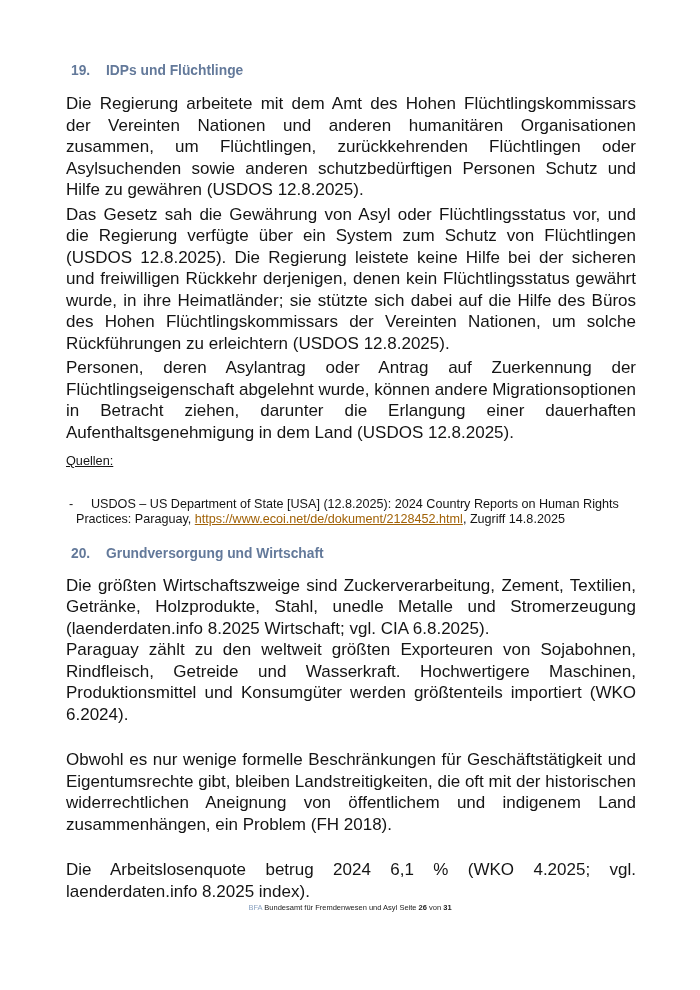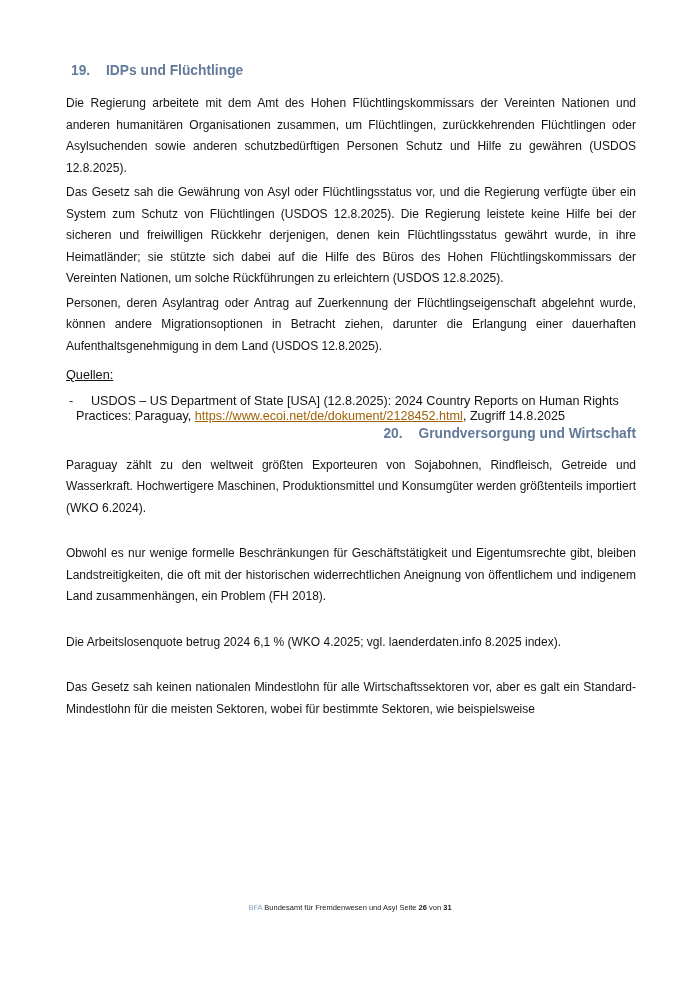--- a/index.html
+++ b/index.html
@@ -20,30 +20,30 @@
   }
   .heading {
     font-size: 13.8px;
     font-weight: bold;
     color: #63799a;
     margin: 0 0 13px 0;
     padding-left: 5px;
     line-height: 18px;
   }
   .heading .h-num { margin-right: 12px; }
-  .heading.h20 { margin-top: 0; margin-bottom: 12px; text-align: right; }
+  .heading.h20 { margin-top: 17px; margin-bottom: 12px; }
   p.body {
     margin: 0 0 3px 0;
-    font-size: 12px;
+    font-size: 17px;
     line-height: 21.5px;
     text-align: justify;
   }
   p.body.tight { margin: 0; }
   .quellen {
-    margin: 8px 0 7px 0;
+    margin: 8px 0 24px 0;
     font-size: 12.7px;
     line-height: 21.5px;
     text-decoration: underline;
     text-align: left;
   }
   .source-item {
     font-size: 12.6px;
     line-height: 15.5px;
     padding-left: 10px;
     text-align: left;
@@ -89,27 +89,27 @@
 
   <p class="quellen">Quellen:</p>
 
   <div class="source-item"><span class="marker">-</span><span>USDOS – US Department of State [USA] (12.8.2025): 2024 Country Reports on Human Rights Practices: Paraguay, </span><a class="link" href="#">https://www.ecoi.net/de/dokument/2128452.html</a><span>, Zugriff 14.8.2025</span></div>
 
   <h2 class="heading h20">
     <span class="h-num">20.</span>
     <span class="h-title">Grundversorgung und Wirtschaft</span>
   </h2>
 
+  <p class="body tight">Die größten Wirtschaftszweige sind Zuckerverarbeitung, Zement, Textilien, Getränke, Holzprodukte, Stahl, unedle Metalle und Stromerzeugung (laenderdaten.info 8.2025 Wirtschaft; vgl. CIA 6.8.2025).</p>
   <p class="body tight">Paraguay zählt zu den weltweit größten Exporteuren von Sojabohnen, Rindfleisch, Getreide und Wasserkraft. Hochwertigere Maschinen, Produktionsmittel und Konsumgüter werden größtenteils importiert (WKO 6.2024).</p>
   <div class="blank"></div>
   <p class="body tight">Obwohl es nur wenige formelle Beschränkungen für Geschäftstätigkeit und Eigentumsrechte gibt, bleiben Landstreitigkeiten, die oft mit der historischen widerrechtlichen Aneignung von öffentlichem und indigenem Land zusammenhängen, ein Problem (FH 2018).</p>
   <div class="blank"></div>
   <p class="body tight">Die Arbeitslosenquote betrug 2024 6,1 % (WKO 4.2025; vgl. laenderdaten.info 8.2025 index).</p>
   <div class="blank"></div>
-  <p class="body tight">Das Gesetz sah keinen nationalen Mindestlohn für alle Wirtschaftssektoren vor, aber es galt ein Standard-Mindestlohn für die meisten Sektoren, wobei für bestimmte Sektoren, wie beispielsweise</p>
 
   <div class="footer">
     <span class="bfa">BFA</span>
     <span>Bundesamt für Fremdenwesen und Asyl</span>
     <span>Seite</span>
     <span class="pg">26</span>
     <span>von</span>
     <span class="pg">31</span>
   </div>
 

